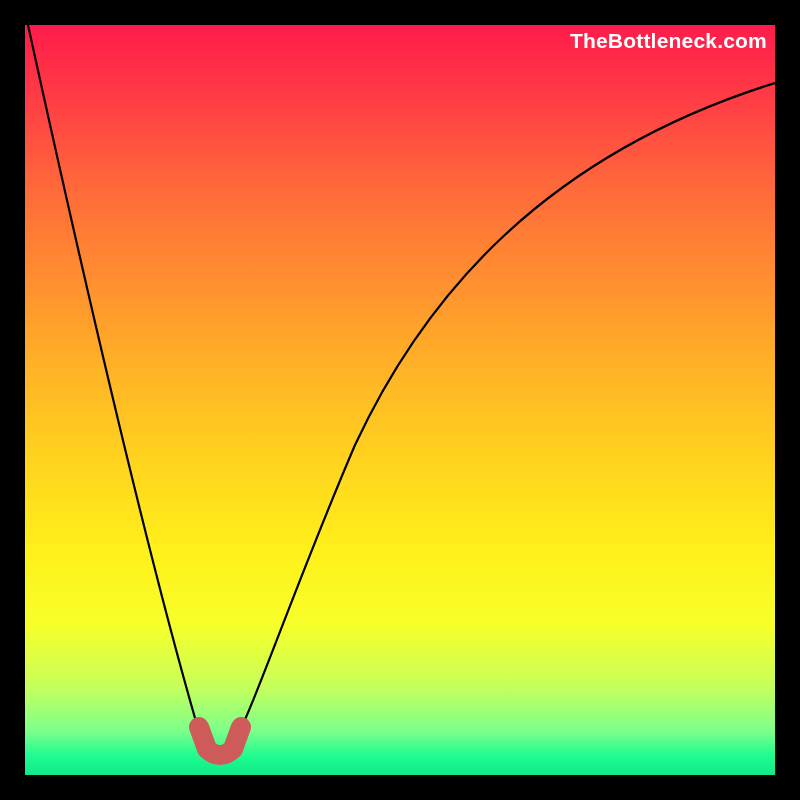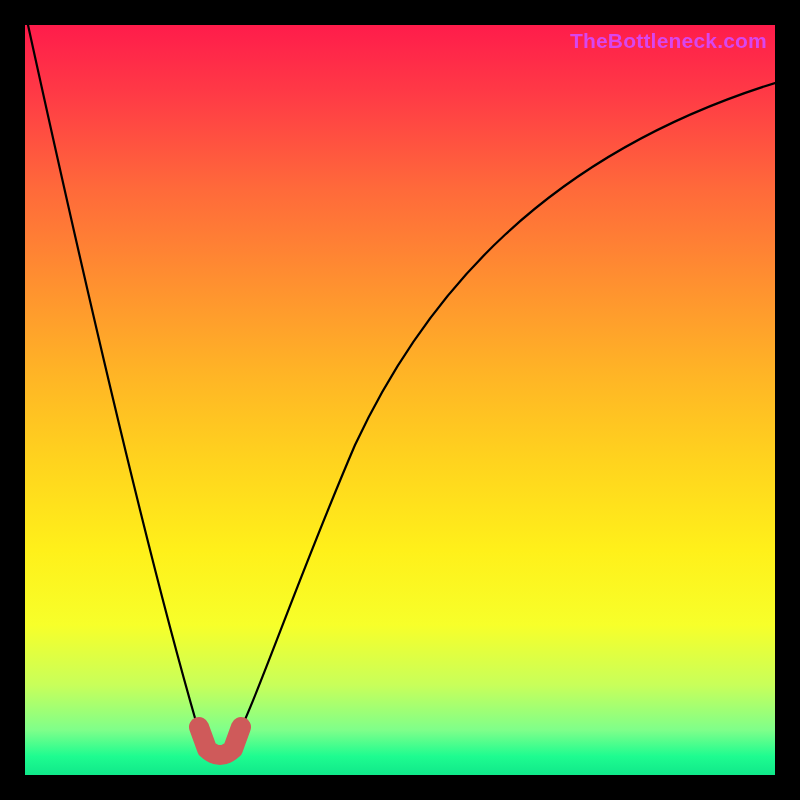--- a/index.html
+++ b/index.html
@@ -45,21 +45,21 @@
       #c8ff5a 88%,
       #7fff8a 94%,
       #1efc90 97.5%,
       #10e88a 100%
     );
   }
   .watermark {
     position: absolute;
     right: 8px;
     top: 4px;
-    color: #d946ef;
+    color: #ffffff;
     font-weight: 600;
     font-size: 21px;
     letter-spacing: 0.2px;
     user-select: none;
   }
   svg.curves {
     position: absolute;
     left: 0;
     top: 0;
     width: 750px;

